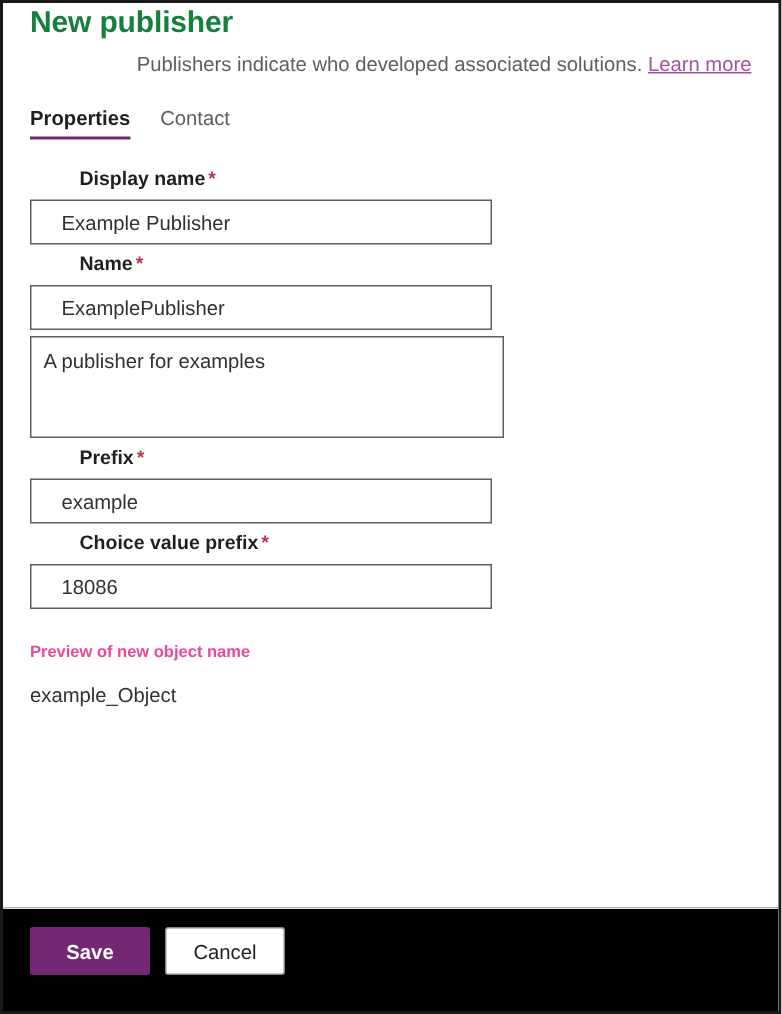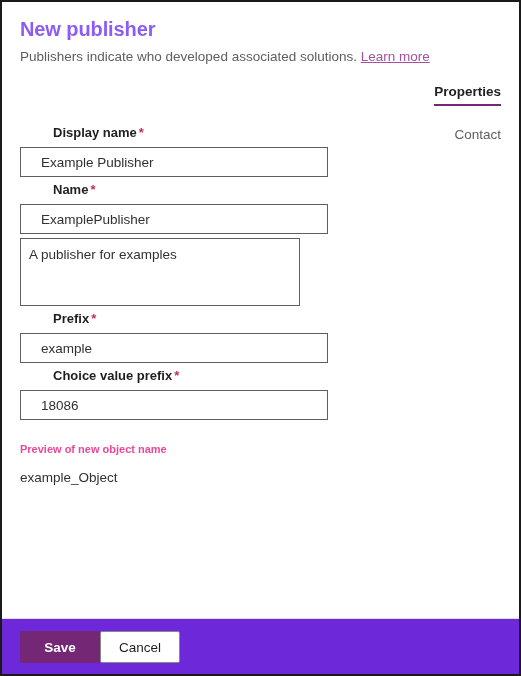--- a/index.html
+++ b/index.html
@@ -28,48 +28,47 @@
 
   #body-area {
     flex: 1 1 auto;
     padding: 0 18px;
     overflow: hidden;
   }
 
   
   .title {
     margin: 0;
-    padding-top: 14px;
     font-size: 20px;
     line-height: 26px;
     font-weight: 600;
-    color: #8b5cf6;
+    color: #15803d;
     letter-spacing: -0.1px;
   }
   .subtitle {
     margin: 0;
     padding-top: 5px;
     font-size: 13.5px;
     line-height: 19px;
     color: #605e5c;
+    text-align: right;
   }
   .subtitle a.learn-more {
     color: #a4519f;
     text-decoration: underline;
     cursor: pointer;
   }
 
   
   .tabs {
     display: flex;
     align-items: flex-end;
     gap: 20px;
     margin-top: 17px;
     height: 24px;
-    flex-direction: column;
   }
   .tab {
     position: relative;
     font-size: 13.5px;
     line-height: 18px;
     color: #605e5c;
     padding-bottom: 5px;
     cursor: pointer;
     white-space: nowrap;
   }
@@ -117,21 +116,21 @@
     font-size: 13.5px;
     line-height: 28px;
     color: #323130;
     padding: 0 20px;
     outline: none;
     display: block;
     border-radius: 0;
   }
   .textarea {
     box-sizing: border-box;
-    width: 280px;
+    width: 316px;
     height: 68px;
     border: 1px solid #605e5c;
     background: #ffffff;
     font-family: "Liberation Sans", sans-serif;
     font-size: 13.5px;
     line-height: 19px;
     color: #323130;
     padding: 6px 8px;
     outline: none;
     resize: none;
@@ -155,25 +154,26 @@
     font-size: 13.5px;
     line-height: 18px;
     color: #323130;
   }
 
   
   .footer {
     flex: 0 0 auto;
     border-top: 1px solid #e1dfdd;
     padding: 12px 18px 0 18px;
-    height: 56px;
+    height: 69px;
     box-sizing: border-box;
     display: flex;
     align-items: flex-start;
-    background: #6d28d9;
+    gap: 10px;
+    background: #000000;
   }
   .btn {
     box-sizing: border-box;
     height: 32px;
     min-width: 80px;
     padding: 0 14px;
     font-family: "Liberation Sans", sans-serif;
     font-size: 13.5px;
     font-weight: 600;
     cursor: pointer;

